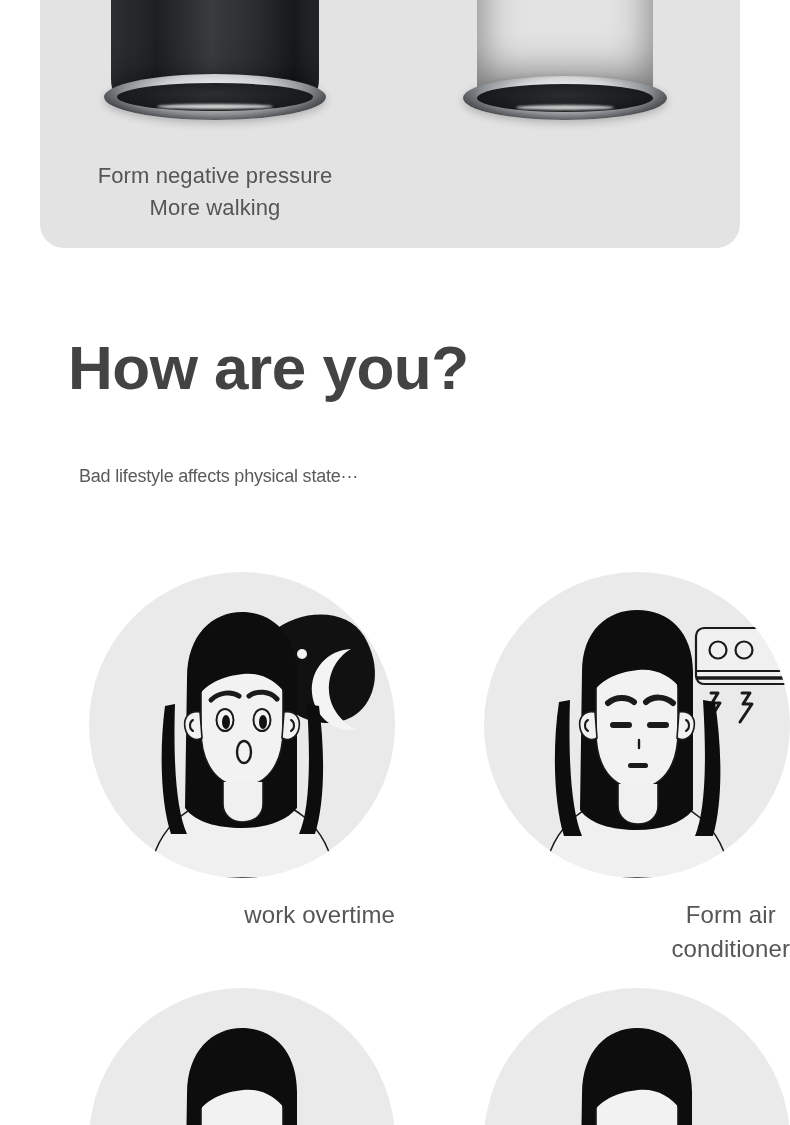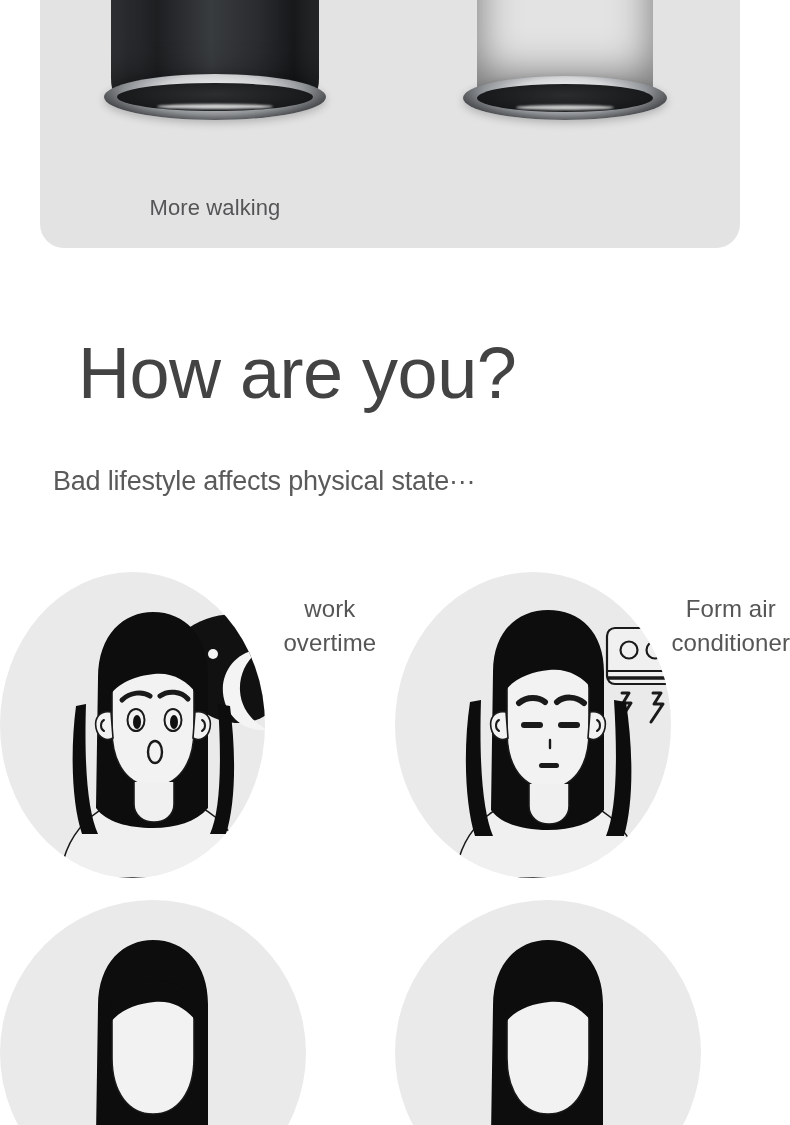--- a/index.html
+++ b/index.html
@@ -171,53 +171,53 @@
     font-size: 22px;
     line-height: 1.45;
     color: #555557;
     letter-spacing: .1px;
   }
   .product-caption .line { display: block; white-space: nowrap; }
 
   
   .headline {
     position: absolute;
-    left: 78px;
+    left: 68px;
     top: 337px;
-    font-size: 72px;
-    font-weight: normal;
+    font-size: 62px;
+    font-weight: bold;
     color: #434343;
     letter-spacing: -0.5px;
     line-height: 1;
   }
   .subhead {
     position: absolute;
-    left: 53px;
+    left: 79px;
     top: 466px;
-    font-size: 27px;
+    font-size: 18px;
     color: #5a5a5a;
     letter-spacing: -0.2px;
     white-space: nowrap;
   }
 
   
   .symptom-grid {
     position: absolute;
     left: 0;
     top: 572px;
     width: 790px;
     display: flex;
     flex-wrap: wrap;
   }
   .symptom-item {
     width: 50%;
     box-sizing: border-box;
     display: flex;
-    flex-direction: row;
-    align-items: flex-start;
+    flex-direction: column;
+    align-items: flex-end;
     margin-bottom: 22px;
   }
   .symptom-circle {
     position: relative;
     width: 306px;
     height: 306px;
     border-radius: 50%;
     background: #eaeaea;
     overflow: hidden;
   }
@@ -245,20 +245,21 @@
   <div class="product-grid">
 
     <div class="product-cell">
       <div class="product-photo cup-a">
 
         <div class="barrel"></div>
         <div class="rim"></div>
         <div class="rim-hi"></div>
       </div>
       <div class="product-caption">
+        <span class="line">Form negative pressure</span>
         <span class="line">More walking</span>
       </div>
     </div>
 
     <div class="product-cell">
       <div class="product-photo cup-b">
         <div class="barrel"></div>
 
         <div class="rim"></div>
         <div class="rim-hi"></div>

